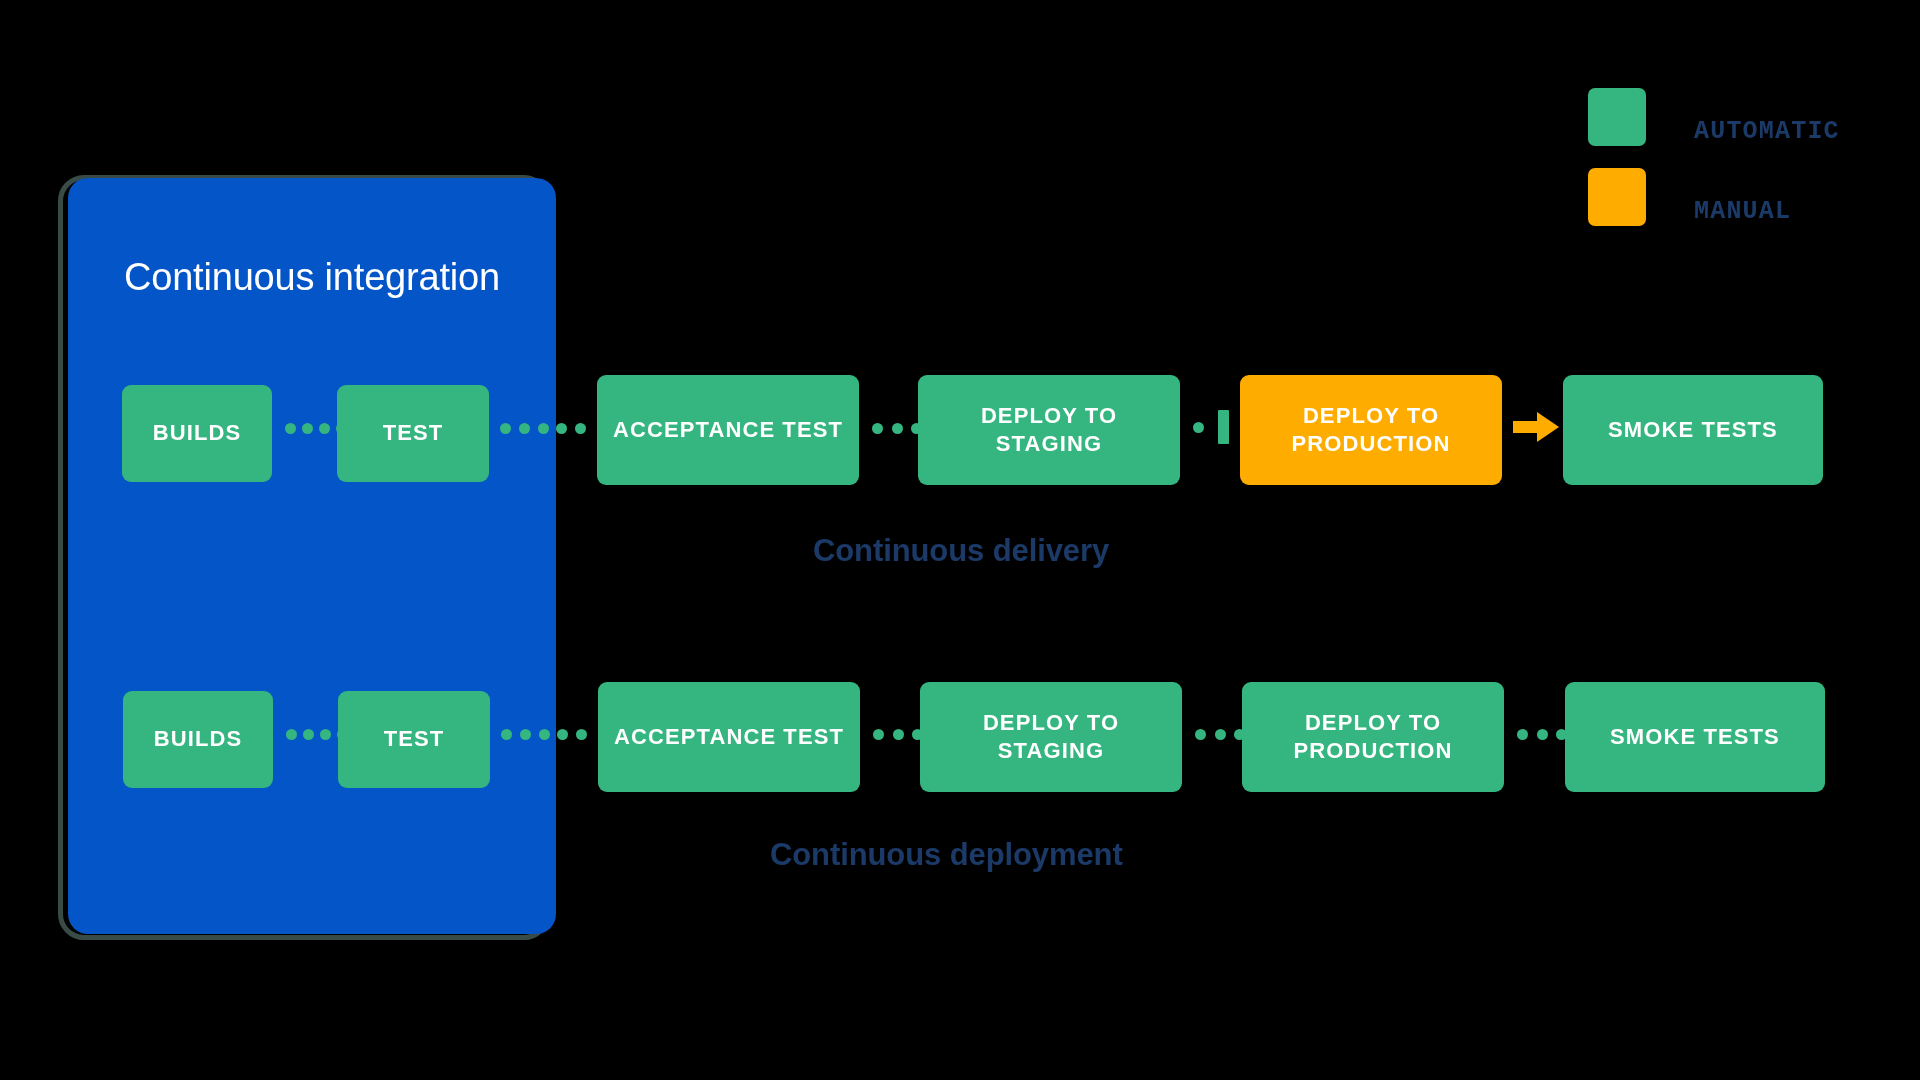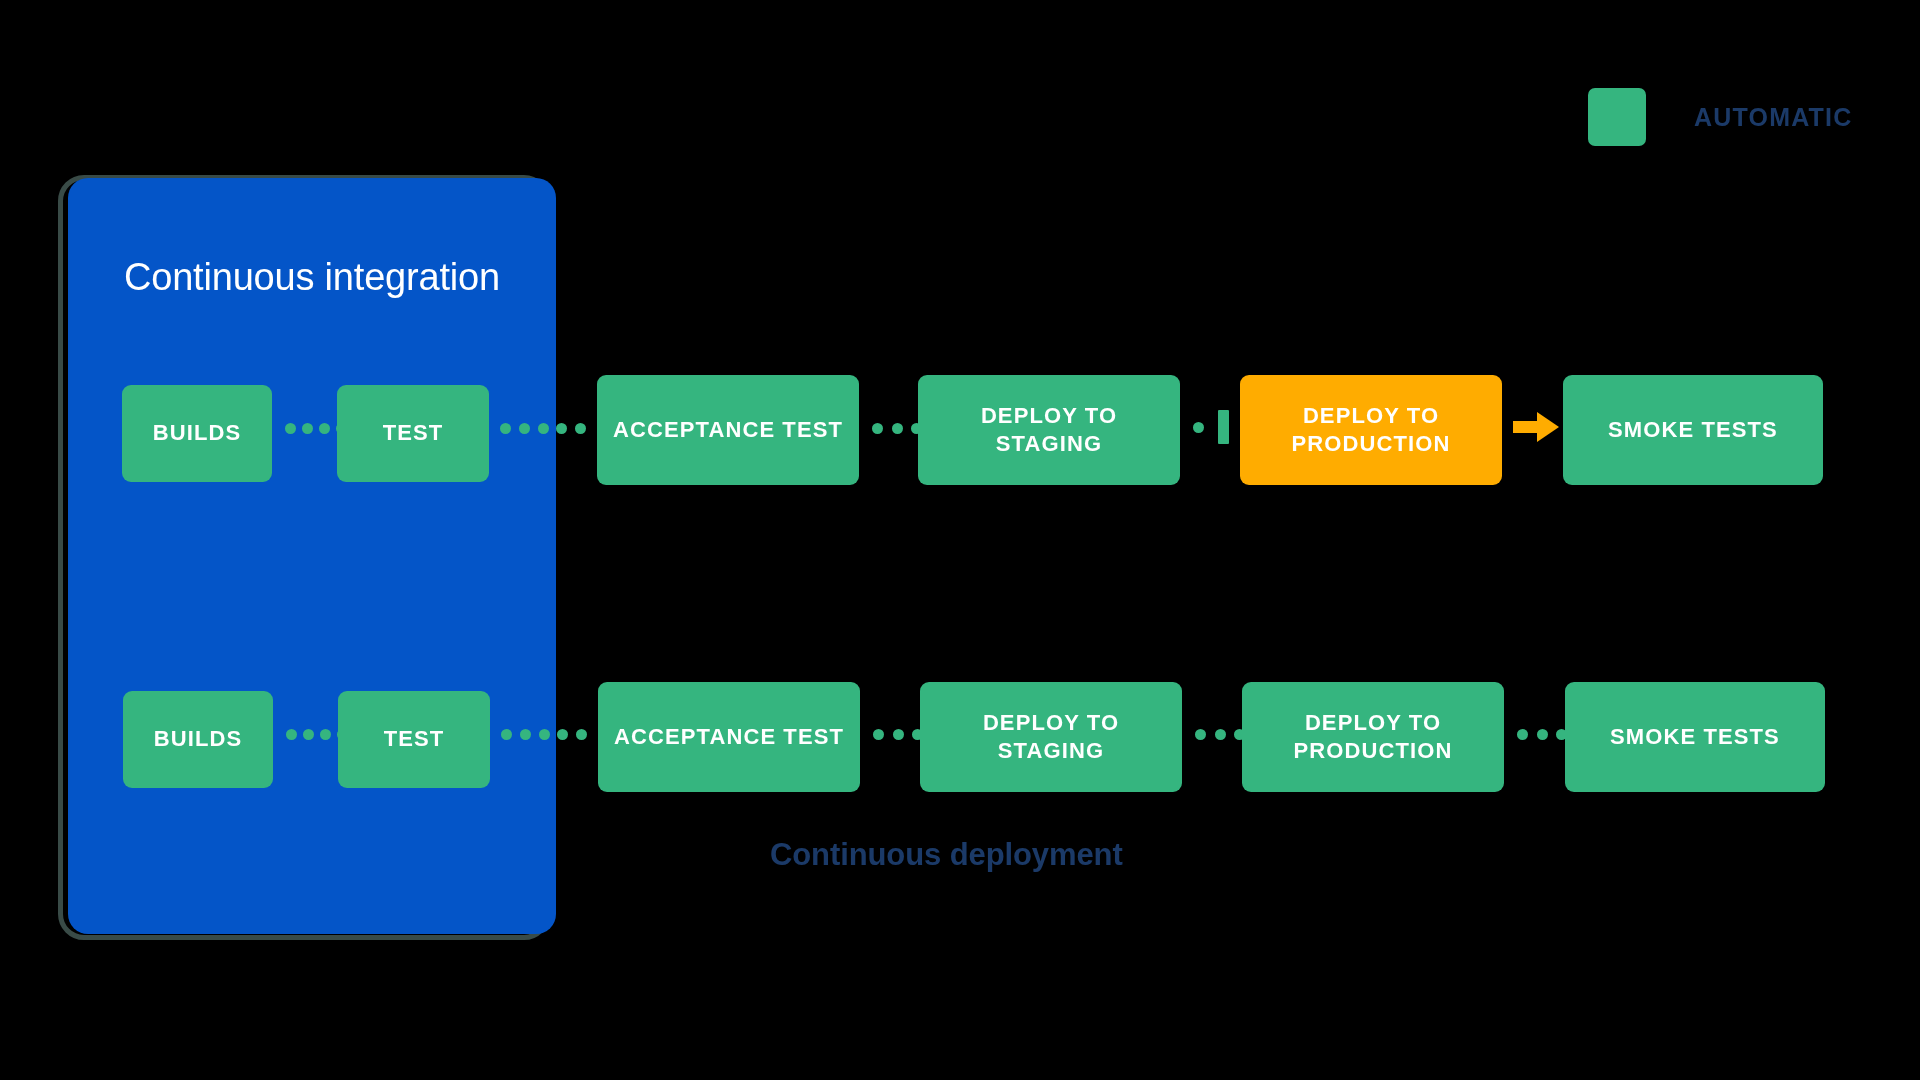--- a/index.html
+++ b/index.html
@@ -140,23 +140,24 @@
   }
 
   
   .legend {
     position: absolute;
     left: 1588px;
     top: 88px;
   }
   .legend-row {
     display: flex;
-    align-items: center;
+    align-items: flex-end;
     height: 58px;
     margin-bottom: 22px;
+    font-family: Liberation Mono, monospace;
   }
   .legend-swatch {
     width: 58px;
     height: 58px;
     border-radius: 7px;
     flex: 0 0 auto;
   }
   .legend-label {
     margin-left: 48px;
     font-size: 25px;
@@ -211,20 +212,21 @@
 
   <div class="stage manual" style="left:1240px; top:375px; width:262px; height:110px;">DEPLOY TO PRODUCTION</div>
 
   <div class="arrow" style="left:1513px; top:412px;">
     <span class="shaft"></span>
       <span class="head"></span>
   </div>
 
   <div class="stage auto" style="left:1563px; top:375px; width:260px; height:110px;">SMOKE TESTS</div>
 
+  <div class="flow-caption" style="left:813px; top:533px;">Continuous delivery</div>
 
   <div class="stage auto" style="left:123px; top:691px; width:150px; height:97px;">BUILDS</div>
 
   <div class="dots" style="left:286px; top:727px; width:62px;">
     <i></i>
       <i></i>
       <i></i>
       <i></i>
   </div>
 
@@ -264,15 +266,19 @@
 
   <div class="stage auto" style="left:1565px; top:682px; width:260px; height:110px;">SMOKE TESTS</div>
 
   <div class="flow-caption" style="left:770px; top:837px;">Continuous deployment</div>
 
   <div class="legend">
     <div class="legend-row">
       <span class="legend-swatch" style="background:#35b57f;"></span>
       <span class="legend-label">AUTOMATIC</span>
     </div>
+    <div class="legend-row">
+      <span class="legend-swatch" style="background:#ffac00;"></span>
+      <span class="legend-label">MANUAL</span>
+    </div>
   </div>
 
 </div>
 
 </body></html>

